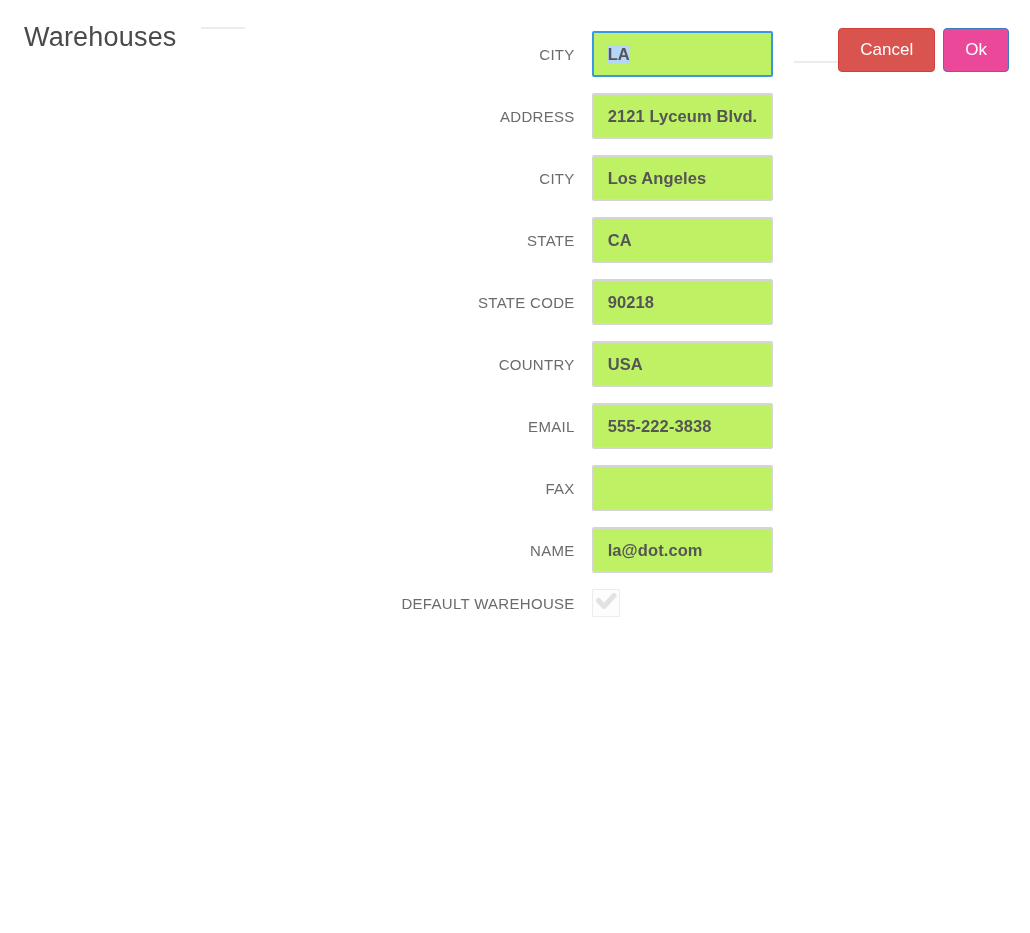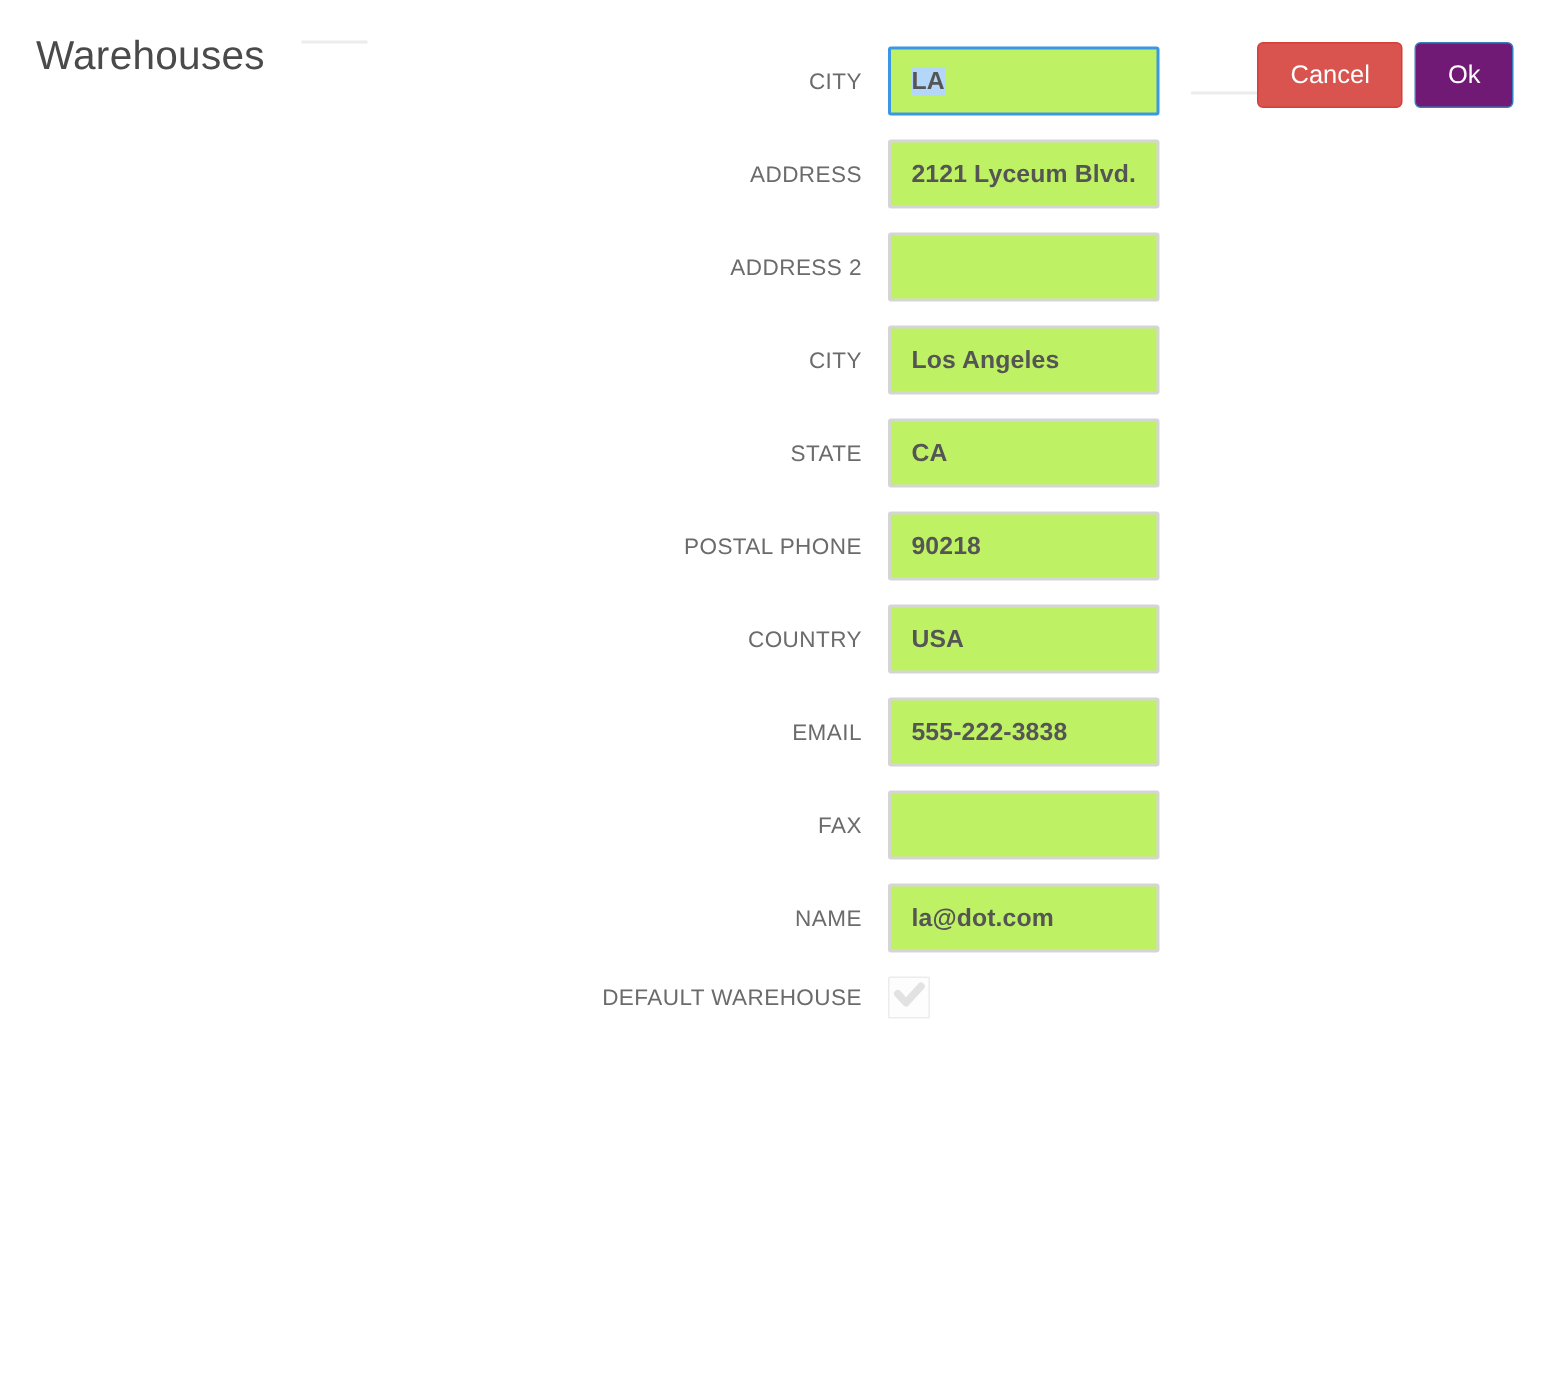--- a/index.html
+++ b/index.html
@@ -119,21 +119,21 @@
     font-size: 17px;
     color: #ffffff;
     cursor: pointer;
     padding: 0 21px;
   }
   .btn-cancel {
     background: #d9534f;
     border: 1px solid #d43f3a;
   }
   .btn-ok {
-    background: #701a75;
+    background: #ec4899;
     border: 1px solid #357ebd;
   }
 </style>
 </head>
 <body>
 
 <div class="page">
 
   <div class="header">
     <div class="page-title">Warehouses</div>
@@ -152,45 +152,37 @@
   </div>
         <div class="form-row">
     <div class="label-cell">ADDRESS</div>
     <div class="input-cell">
       <div class="text-input">
         <span class="value">2121 Lyceum Blvd.</span>
       </div>
     </div>
   </div>
         <div class="form-row">
-    <div class="label-cell">ADDRESS 2</div>
-    <div class="input-cell">
-      <div class="text-input">
-        <span class="value"></span>
-      </div>
-    </div>
-  </div>
-        <div class="form-row">
     <div class="label-cell">CITY</div>
     <div class="input-cell">
       <div class="text-input">
         <span class="value">Los Angeles</span>
       </div>
     </div>
   </div>
         <div class="form-row">
     <div class="label-cell">STATE</div>
     <div class="input-cell">
       <div class="text-input">
         <span class="value">CA</span>
       </div>
     </div>
   </div>
         <div class="form-row">
-    <div class="label-cell">POSTAL PHONE</div>
+    <div class="label-cell">STATE CODE</div>
     <div class="input-cell">
       <div class="text-input">
         <span class="value">90218</span>
       </div>
     </div>
   </div>
         <div class="form-row">
     <div class="label-cell">COUNTRY</div>
     <div class="input-cell">
       <div class="text-input">

